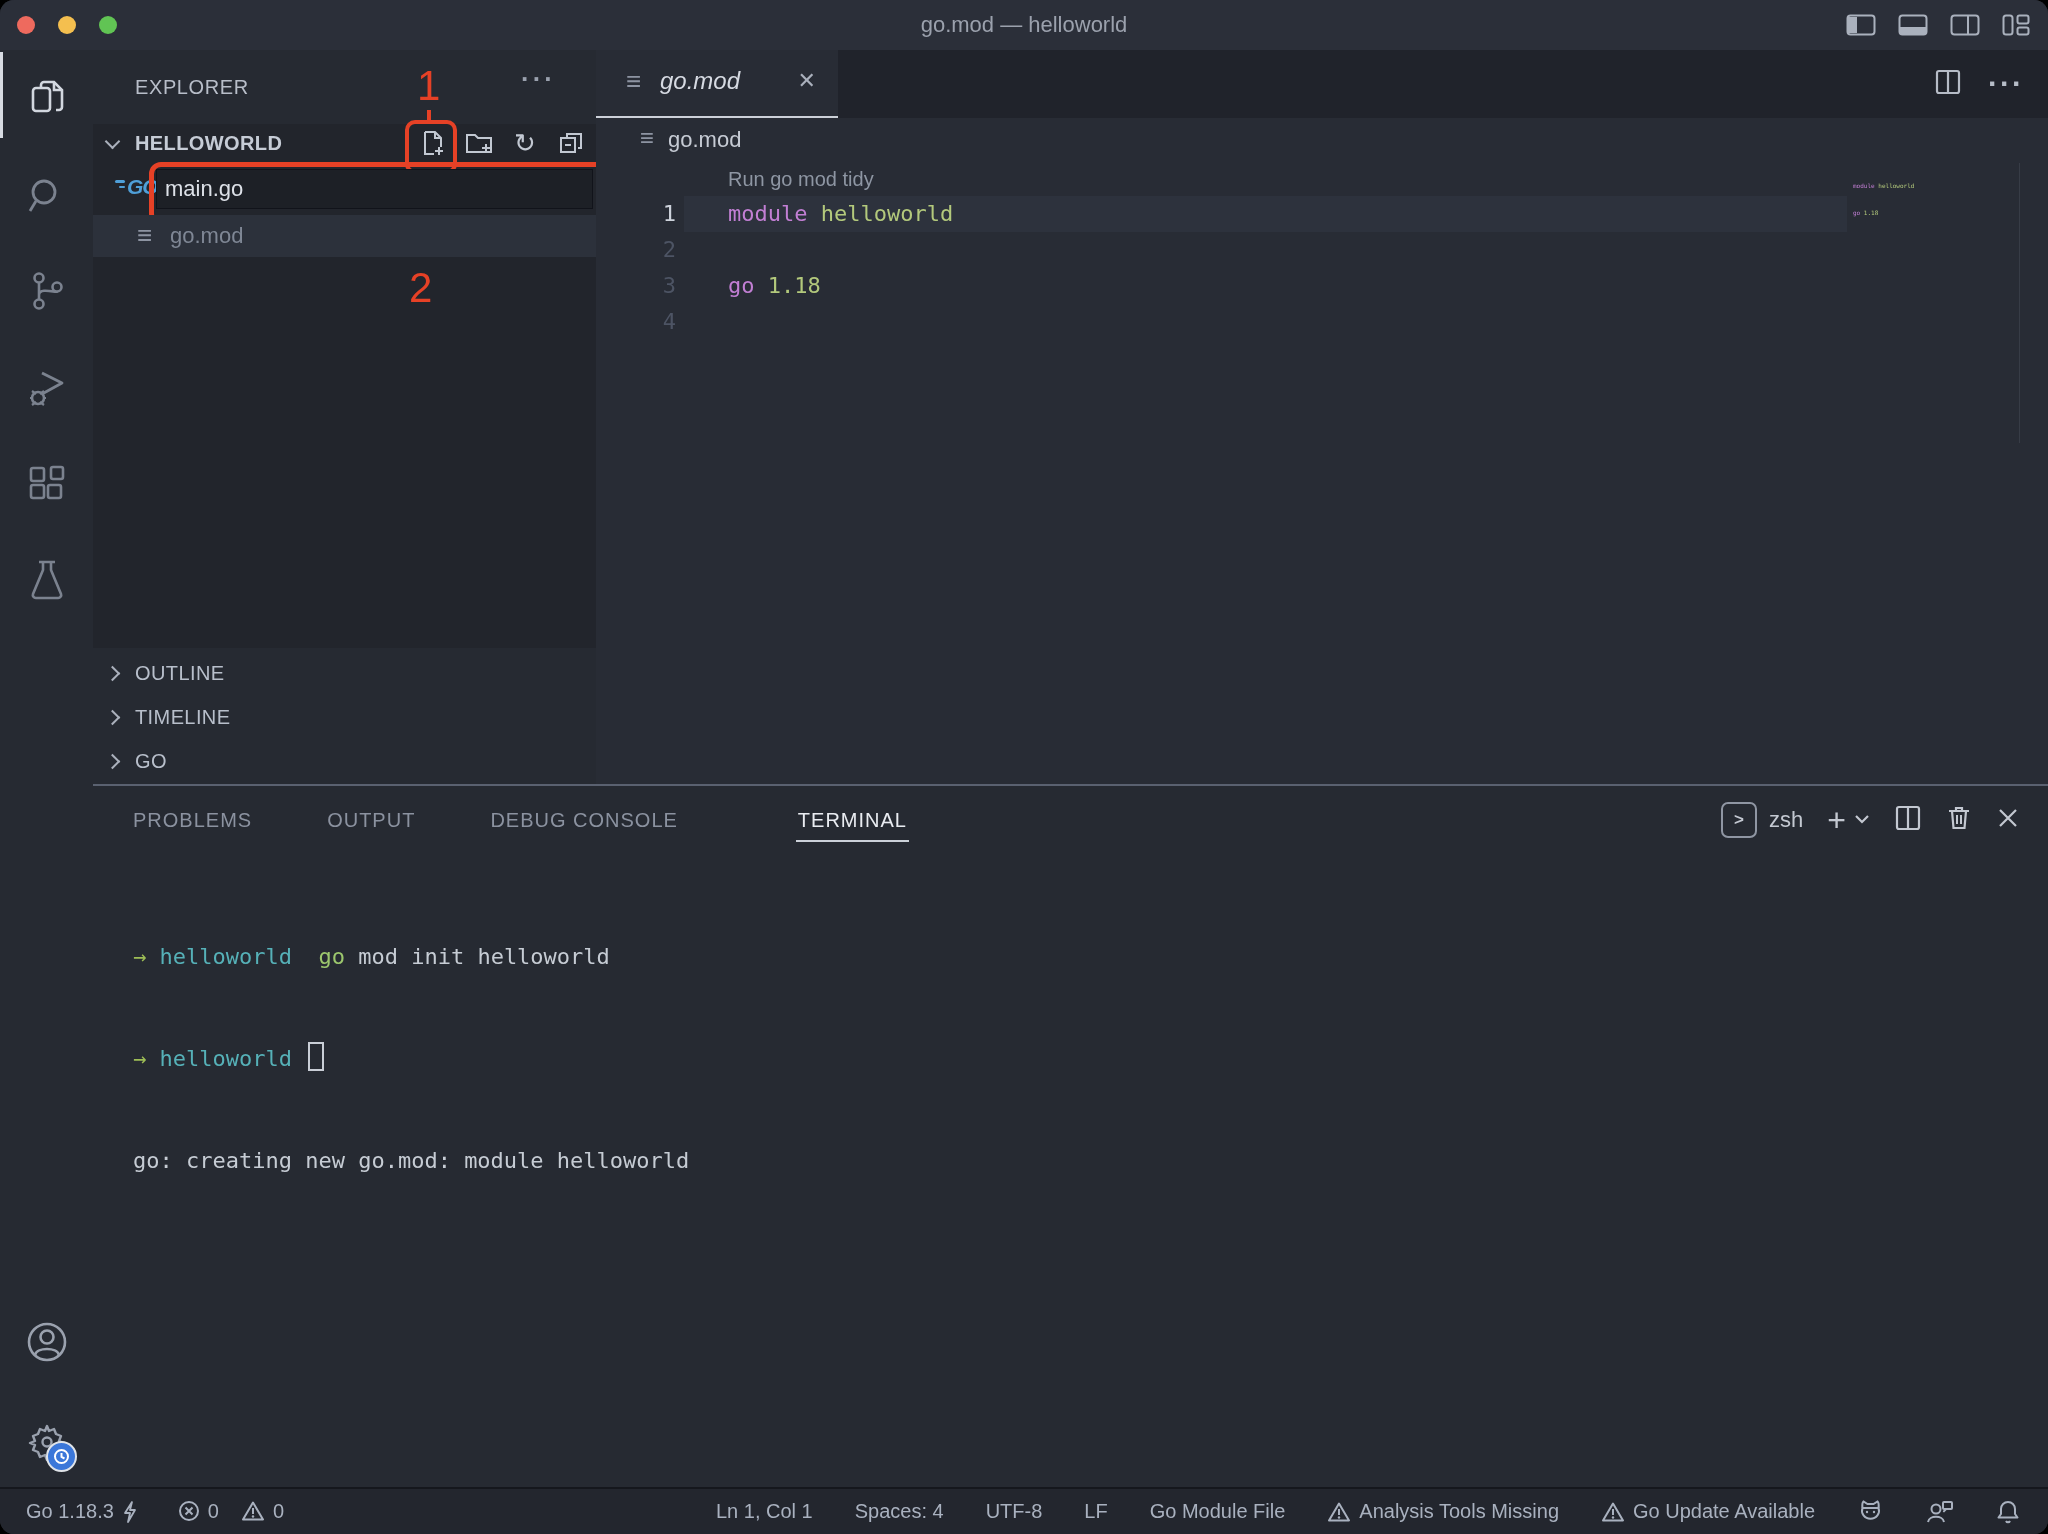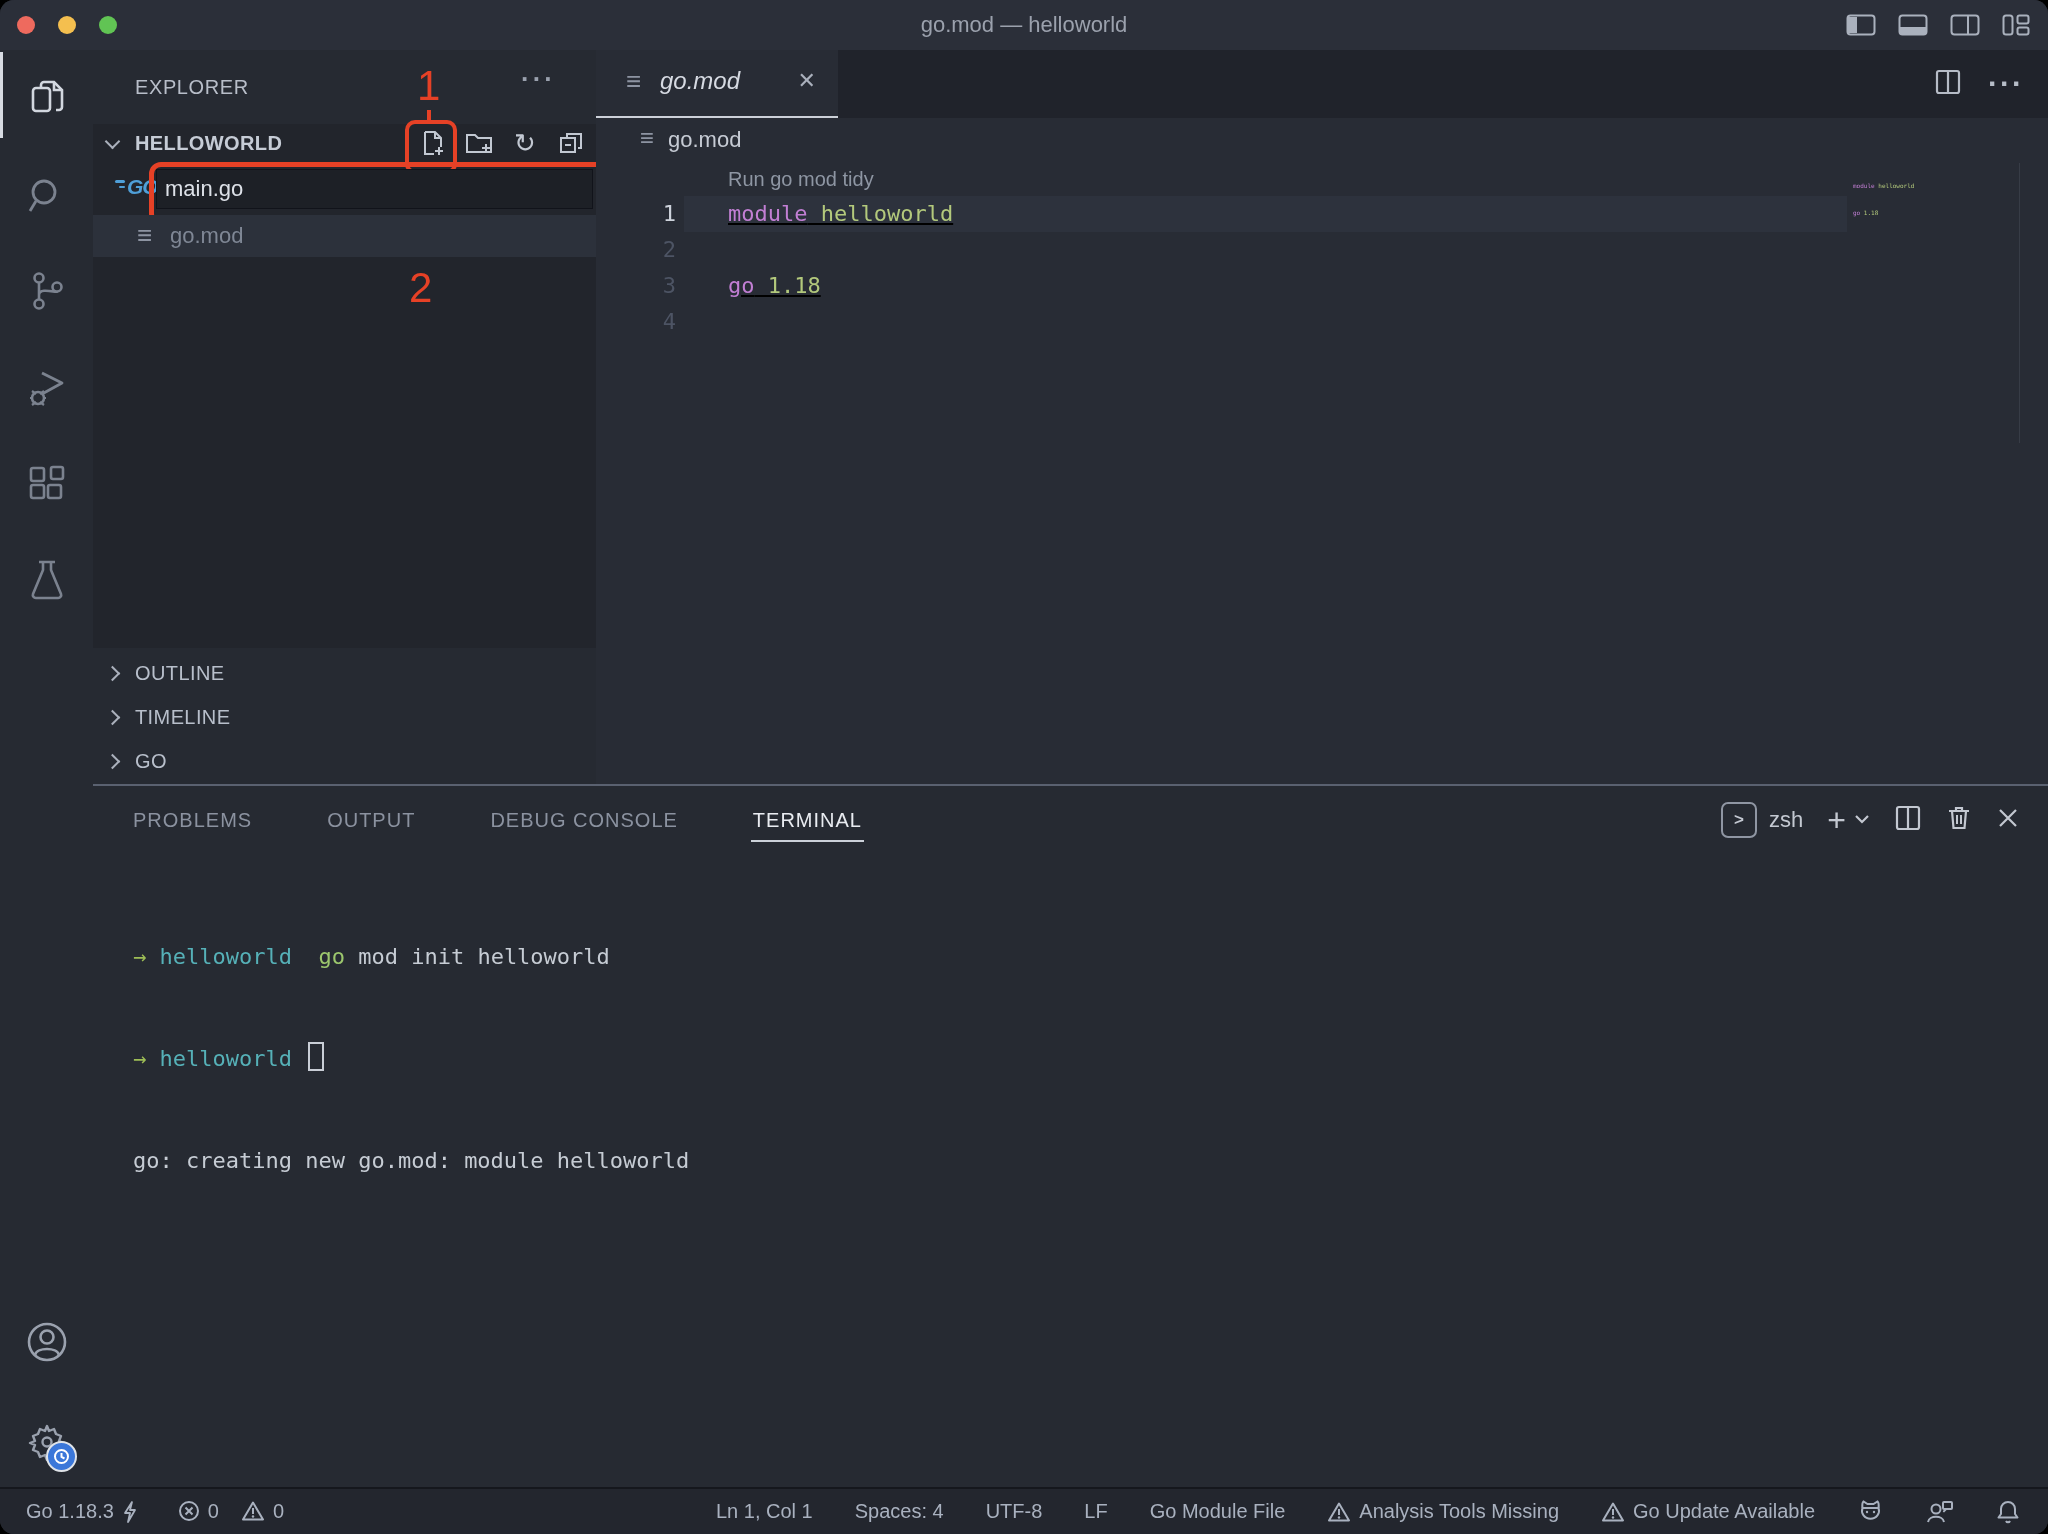--- a/index.html
+++ b/index.html
@@ -70,35 +70,35 @@
   .ed-actions{position:absolute;right:24px;top:0;height:68px;display:flex;align-items:center;gap:26px;color:#b6bcc7;}
   .ed-actions .dots{font-size:30px;font-weight:bold;letter-spacing:2px;}
   .breadcrumb{position:absolute;left:0;right:0;top:68px;height:46px;}
   .breadcrumb .ficon{position:absolute;left:44px;top:6px;color:#8d94a2;font-size:24px;}
   .breadcrumb .bc-file{position:absolute;left:72px;top:9px;font-size:22px;color:#c6cbd4;}
   .codelens{position:absolute;left:132px;top:118px;font-size:20px;color:#8e96a3;}
   .cur-line{position:absolute;left:88px;top:146px;width:1163px;height:36px;background:#2d323d;}
   .code-line{position:absolute;left:0;right:0;height:36px;font-family:"DejaVu Sans Mono",monospace;font-size:22px;line-height:36px;}
   .code-line .num{position:absolute;left:0;width:80px;text-align:right;color:#4d5464;}
   .code-line .num.active{color:#ced3dc;}
-  .code-line .ctext{position:absolute;left:132px;white-space:pre;text-decoration:underline;}
+  .code-line .ctext{position:absolute;left:132px;white-space:pre;}
   .tk-keyword{color:#c27fd4;}
   .tk-value{color:#b3c97c;}
   .tk-plain{color:#c6ccd4;text-align:center;}
   .tk-arrow{color:#9dbd56;}
   .tk-dir{color:#56b1b8;}
   .tk-cmd{color:#9cc76d;}
   .minimap{position:absolute;left:1257px;top:113px;font-family:"DejaVu Sans Mono",monospace;font-size:6px;line-height:9px;white-space:pre;}
   .mm-slider{position:absolute;left:1423px;top:113px;width:1px;height:280px;background:#373c46;}
 
   
   .panel{position:absolute;left:93px;right:0;top:784px;bottom:45px;background:#262a32;border-top:2px solid #5a6170;}
   .ptabs{position:absolute;left:40px;top:0;height:68px;display:flex;gap:75px;align-items:center;}
   .ptab{position:relative;font-size:20px;letter-spacing:1px;color:#8b92a0;height:68px;line-height:68px;}
-  .ptab.active{color:#e9ecf1;}
+  .ptab.active{color:#e9ecf1;margin-left:45px;}
   .ptab.active::after{content:"";position:absolute;left:-2px;right:-2px;bottom:12px;height:2.5px;background:#ccd1d9;}
   .pactions{position:absolute;right:28px;top:0;height:68px;display:flex;align-items:center;gap:24px;color:#c3c8d1;}
   .term-chip{width:32px;height:32px;border:2px solid #8f96a3;border-radius:7px;display:flex;align-items:center;justify-content:center;
     font-size:17px;font-weight:bold;color:#c3c8d1;margin-right:-12px;}
   .shell-name{font-size:22px;}
   .plus-glyph{font-size:32px;font-weight:300;margin-right:-16px;}
   .term{position:absolute;left:40px;top:86px;font-family:"DejaVu Sans Mono",monospace;font-size:22px;line-height:34px;white-space:pre;}
   .term-cursor{display:inline-block;width:12px;height:25px;border:2px solid #c9ced6;vertical-align:-5px;margin-left:3px;}
 
   

